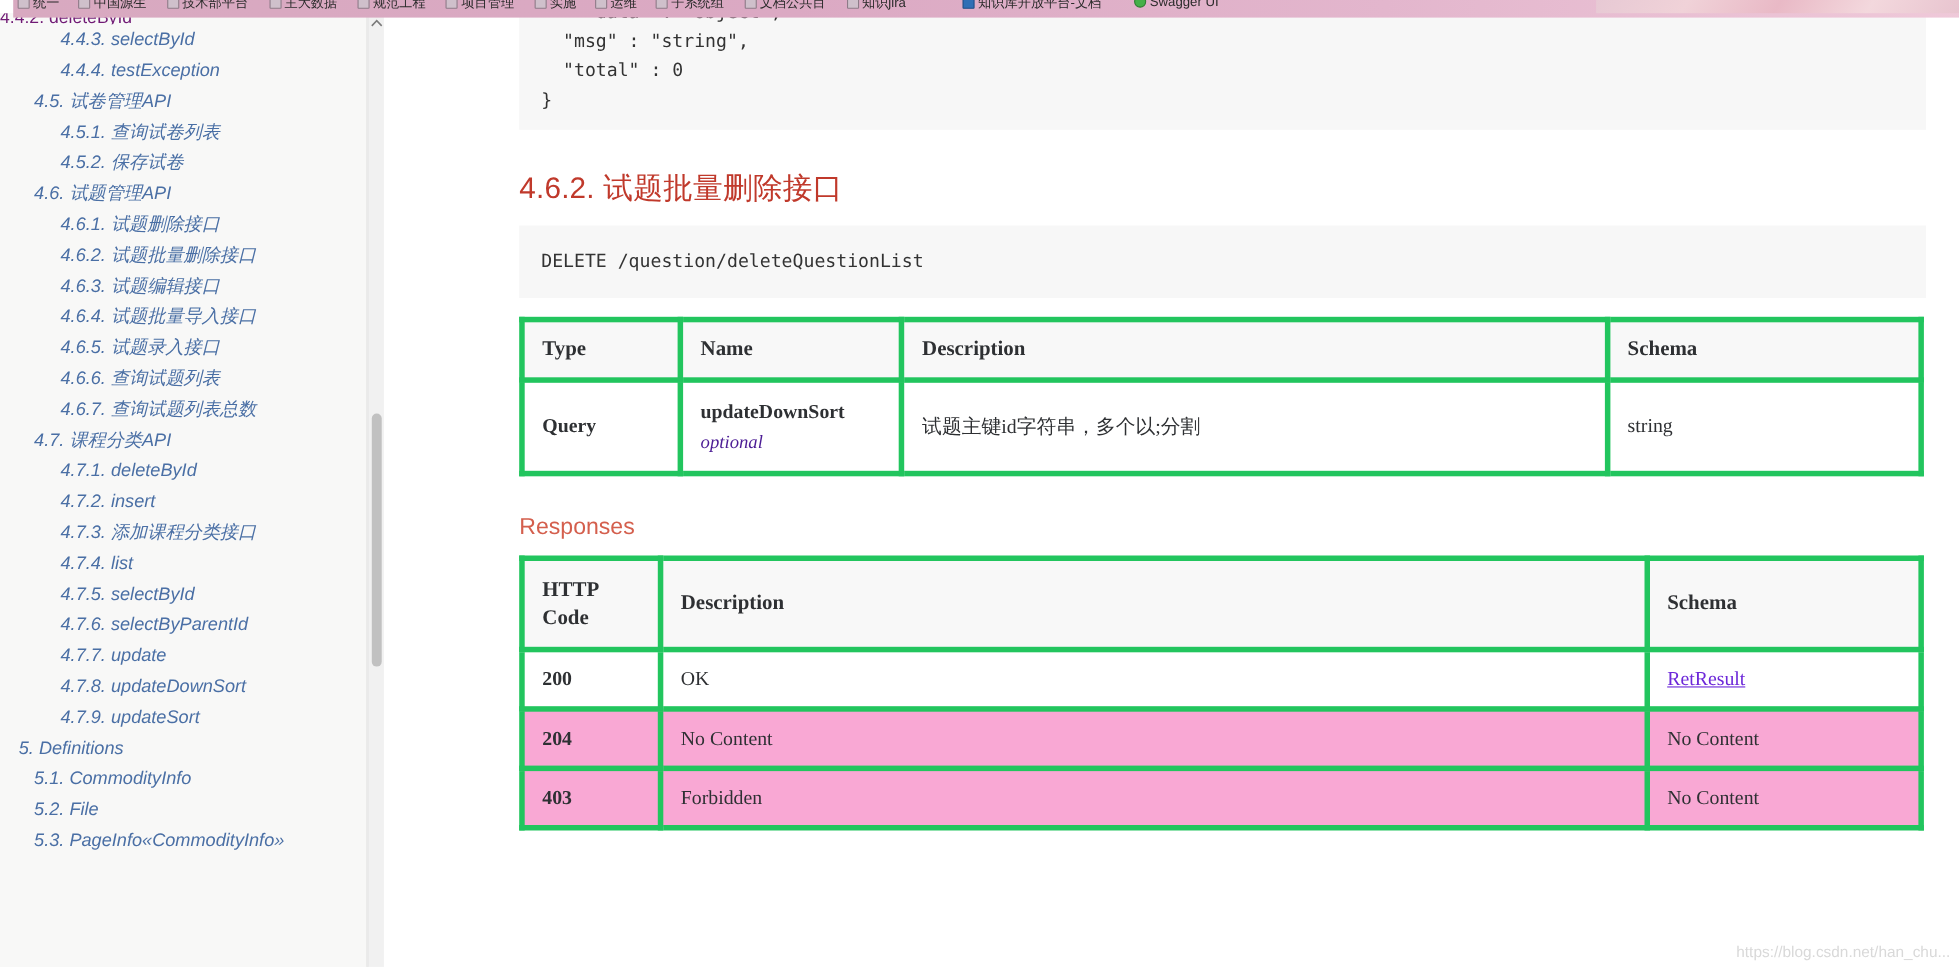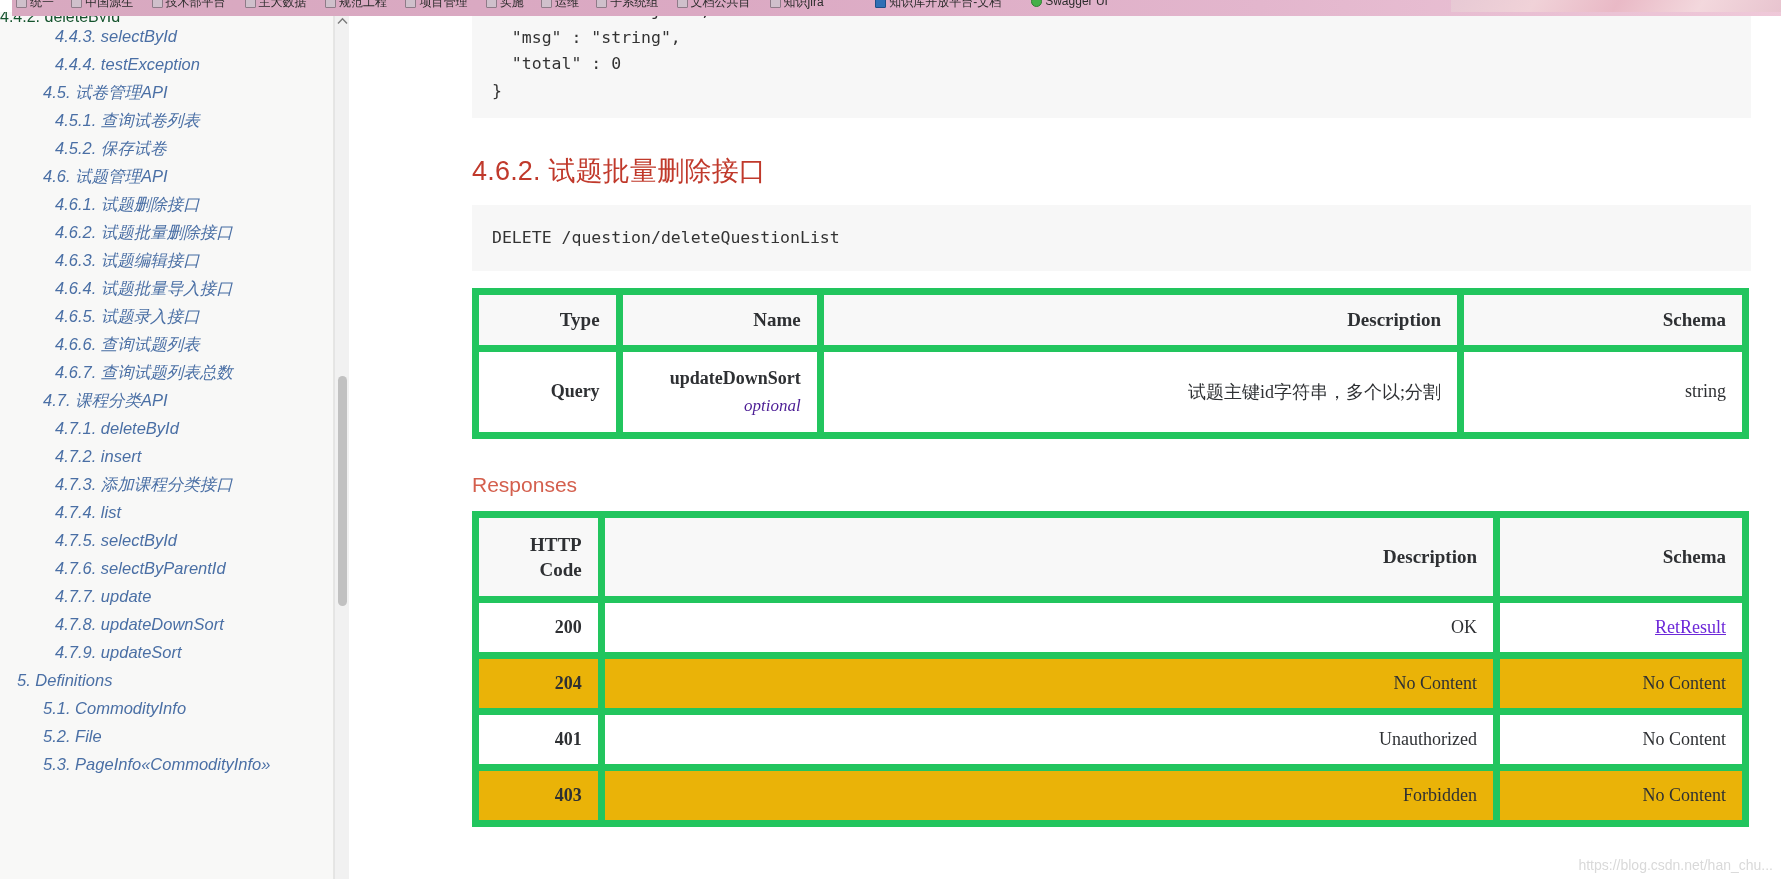--- a/index.html
+++ b/index.html
@@ -54,24 +54,24 @@
     color: #4a6fa5;
     text-decoration: none;
     font-size: 16.5px;
     line-height: 28px;
     height: 28px;
     white-space: nowrap;
     overflow: hidden;
     cursor: pointer;
   }
   .lvl1 { padding-left: 17px; }
-  .lvl2 { padding-left: 43px; }
+  .lvl2 { padding-left: 31px; }
   .lvl3 { padding-left: 55px; }
   
-  .toc-clip { height: 10px; line-height: 10px; overflow: hidden; color: #14532d; }
+  .toc-clip { height: 10px; line-height: 10px; overflow: hidden; color: #701a75; }
 
   
   #sb-track {
     position: absolute; top: 12px; left: 334px;
     width: 15px; height: 867px;
     background: #f1f1f1;
     border-left: 1px solid #e4e4e4;
     z-index: 11;
   }
   #sb-up {
@@ -137,34 +137,34 @@
 
   
   table.api-table {
     border-collapse: collapse;
     width: 1277px;
     font-family: "Liberation Serif", "DejaVu Serif", serif;
     table-layout: fixed;
   }
   table.api-table th,
   table.api-table td {
-    border: 7px solid #22c55e;
-    text-align: right;
+    border: 5px solid #22c55e;
+    text-align: left;
     vertical-align: middle;
     padding: 14px 16px;
     font-size: 18px;
     color: #2e3033;
   }
   table.api-table thead th {
     background: #f8f8f8;
     font-weight: bold;
     font-size: 19px;
   }
   table.api-table tbody tr.odd td { background: #ffffff; }
-  table.api-table tbody tr.even td { background: #eab308; }
+  table.api-table tbody tr.even td { background: #f9a8d4; }
   td.bold-cell { font-weight: bold; }
   .param-name { font-weight: bold; display: block; }
   .param-opt { font-style: italic; display: block; color: #4c1d95; font-size: 17px; margin-top: 2px; }
   a.schema-link { color: #6d28d9; text-decoration: underline; }
 
   
   .t-param col.c1 { width: 120px; }
   .t-param col.c2 { width: 168px; }
   .t-param col.c3 { width: 535px; }
   .t-param col.c4 { width: 238px; }
@@ -346,25 +346,20 @@
           <tr class="odd">
             <td class="bold-cell">200</td>
             <td>OK</td>
             <td><a class="schema-link" href="#">RetResult</a></td>
           </tr>
           <tr class="even">
             <td class="bold-cell">204</td>
             <td>No Content</td>
             <td>No Content</td>
           </tr>
-          <tr class="odd">
-            <td class="bold-cell">401</td>
-            <td>Unauthorized</td>
-            <td>No Content</td>
-          </tr>
           <tr class="even">
             <td class="bold-cell">403</td>
             <td>Forbidden</td>
             <td>No Content</td>
           </tr>
         </tbody>
     </table>
 
   </div>
 </div>

